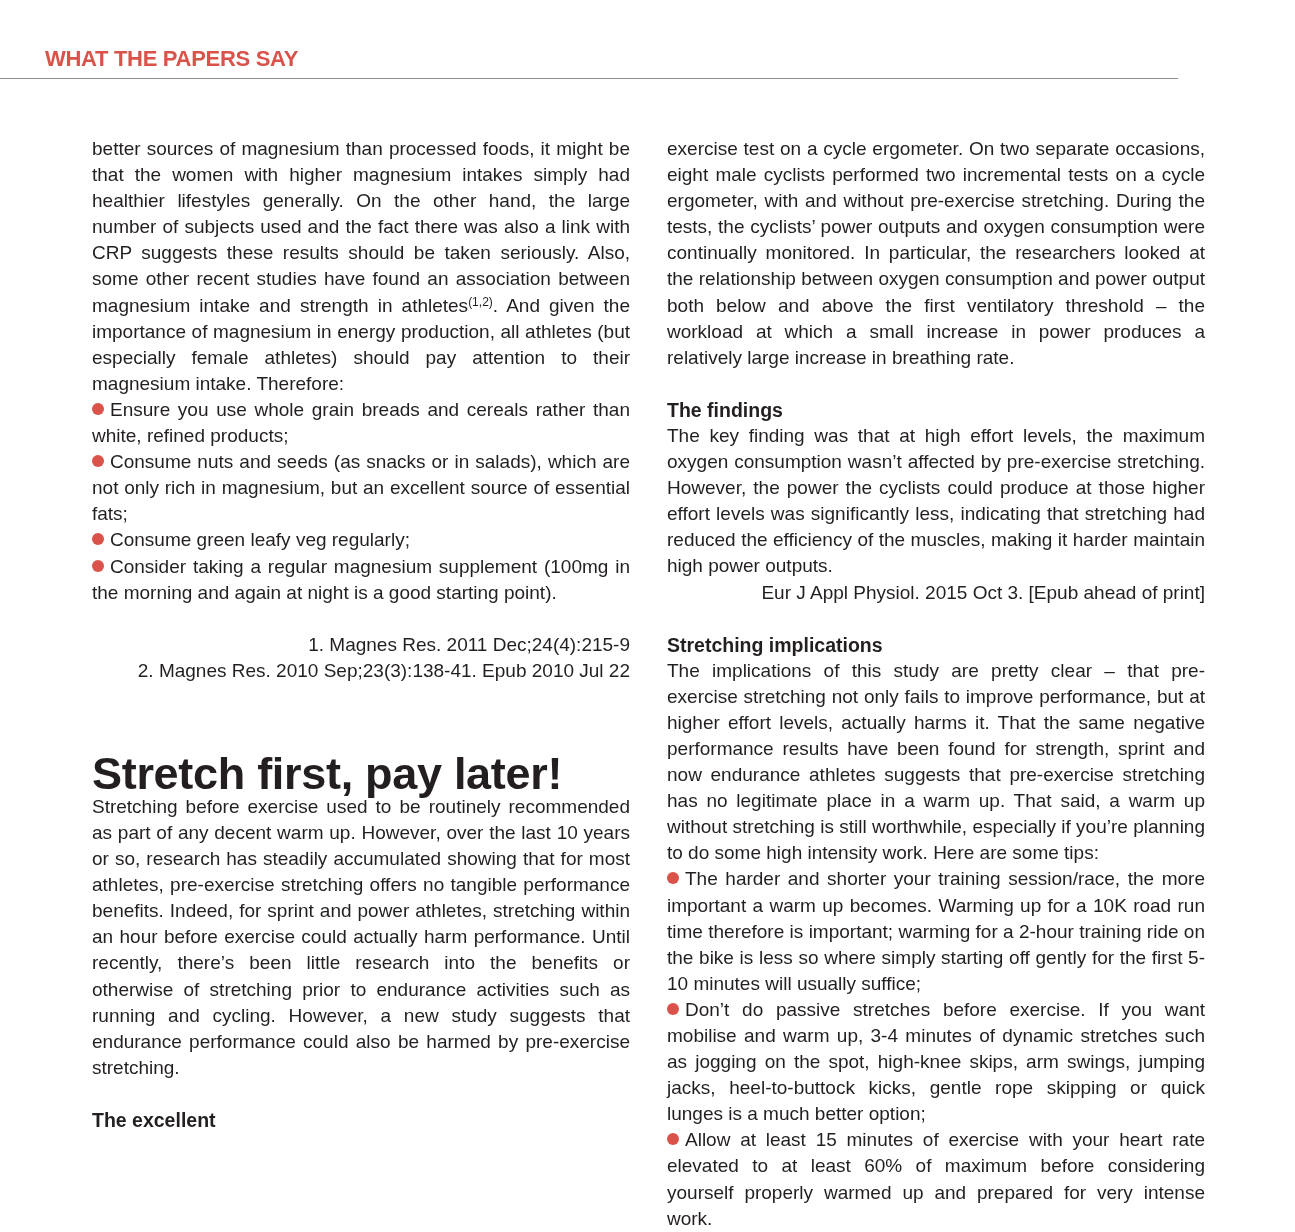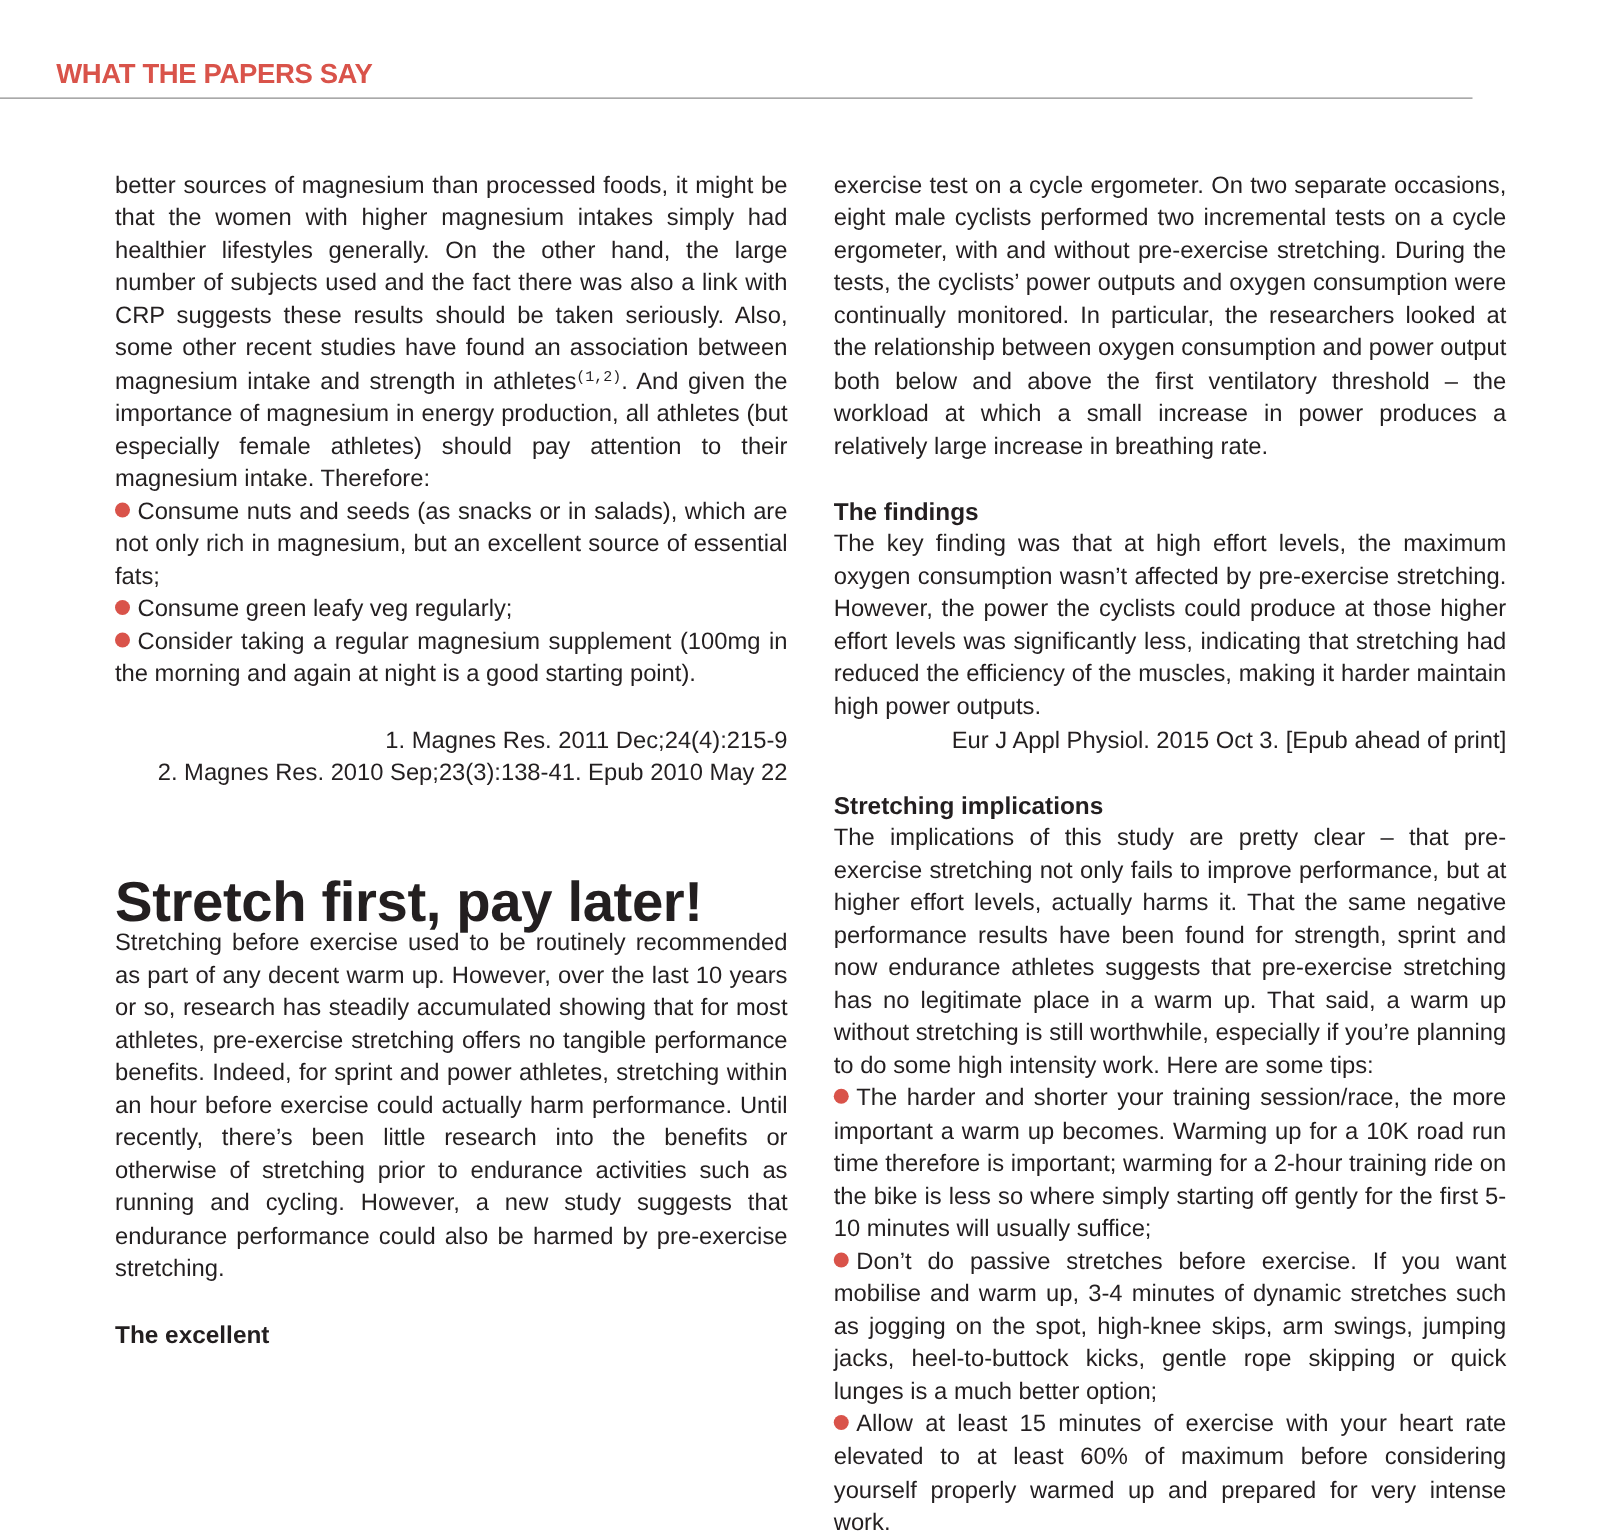--- a/index.html
+++ b/index.html
@@ -11,37 +11,38 @@
     .col { position:absolute; top:136px; width:538px; font-size:19px; line-height:26.1px; text-align:justify; }
     .col-left { left:92px; }
     .col-right { left:667px; }
     .col p { margin:0; }
     .bullet { margin:0; }
     .dot { display:inline-block; width:12px; height:12px; border-radius:50%; background:#d9534a; margin-right:6px; vertical-align:1px; }
     .ref { margin:0; text-align:right; }
     .gap { height:26px; }
     .article-title { font-weight:bold; font-size:45px; line-height:44px; margin:0 0 0 0; letter-spacing:-0.3px; color:#231f20; }
     .subhead { font-weight:bold; margin:0; font-size:19.5px; }
-    sup { font-size:12px; vertical-align:6px; line-height:0;font-family:Liberation Mono, monospace; }
+    sup { font-size:12px; vertical-align:6px; line-height:0; }
   </style>
 </head>
 <body>
 
 <div class="header">
   <div class="section-label">WHAT THE PAPERS SAY</div>
 </div>
 
 <div class="col col-left">
   <p><span>better sources of magnesium than processed foods, it might be that the women with higher magnesium intakes simply had healthier lifestyles generally. On the other hand, the large number of subjects used and the fact there was also a link with CRP suggests these results should be taken seriously. Also, some other recent studies have found an association between magnesium intake and strength in athletes</span><sup>(1,2)</sup><span>. And given the importance of magnesium in energy production, all athletes (but especially female athletes) should pay attention to their magnesium intake. Therefore:</span></p>
+  <p class="bullet"><span class="dot"></span><span>Ensure you use whole grain breads and cereals rather than white, refined products;</span></p>
   <p class="bullet"><span class="dot"></span><span>Consume nuts and seeds (as snacks or in salads), which are not only rich in magnesium, but an excellent source of essential fats;</span></p>
   <p class="bullet"><span class="dot"></span><span>Consume green leafy veg regularly;</span></p>
   <p class="bullet"><span class="dot"></span><span>Consider taking a regular magnesium supplement (100mg in the morning and again at night is a good starting point).</span></p>
   <div class="gap"></div>
   <p class="ref">1. Magnes Res. 2011 Dec;24(4):215-9</p>
-  <p class="ref">2. Magnes Res. 2010 Sep;23(3):138-41. Epub 2010 May 22</p>
+  <p class="ref">2. Magnes Res. 2010 Sep;23(3):138-41. Epub 2010 Jul 22</p>
   <div style="height:68px"></div>
   <h1 class="article-title">Stretch first, pay later!</h1>
   <p style="margin-top:-2px">Stretching before exercise used to be routinely recommended as part of any decent warm up. However, over the last 10 years or so, research has steadily accumulated showing that for most athletes, pre-exercise stretching offers no tangible performance benefits. Indeed, for sprint and power athletes, stretching within an hour before exercise could actually harm performance. Until recently, there’s been little research into the benefits or otherwise of stretching prior to endurance activities such as running and cycling. However, a new study suggests that endurance performance could also be harmed by pre-exercise stretching.</p>
   <div class="gap"></div>
   <p class="subhead">The excellent</p>
 </div>
 
 <div class="col col-right">
   <p>exercise test on a cycle ergometer. On two separate occasions, eight male cyclists performed two incremental tests on a cycle ergometer, with and without pre-exercise stretching. During the tests, the cyclists’ power outputs and oxygen consumption were continually monitored. In particular, the researchers looked at the relationship between oxygen consumption and power output both below and above the first ventilatory threshold – the workload at which a small increase in power produces a relatively large increase in breathing rate.</p>
   <div class="gap"></div>

